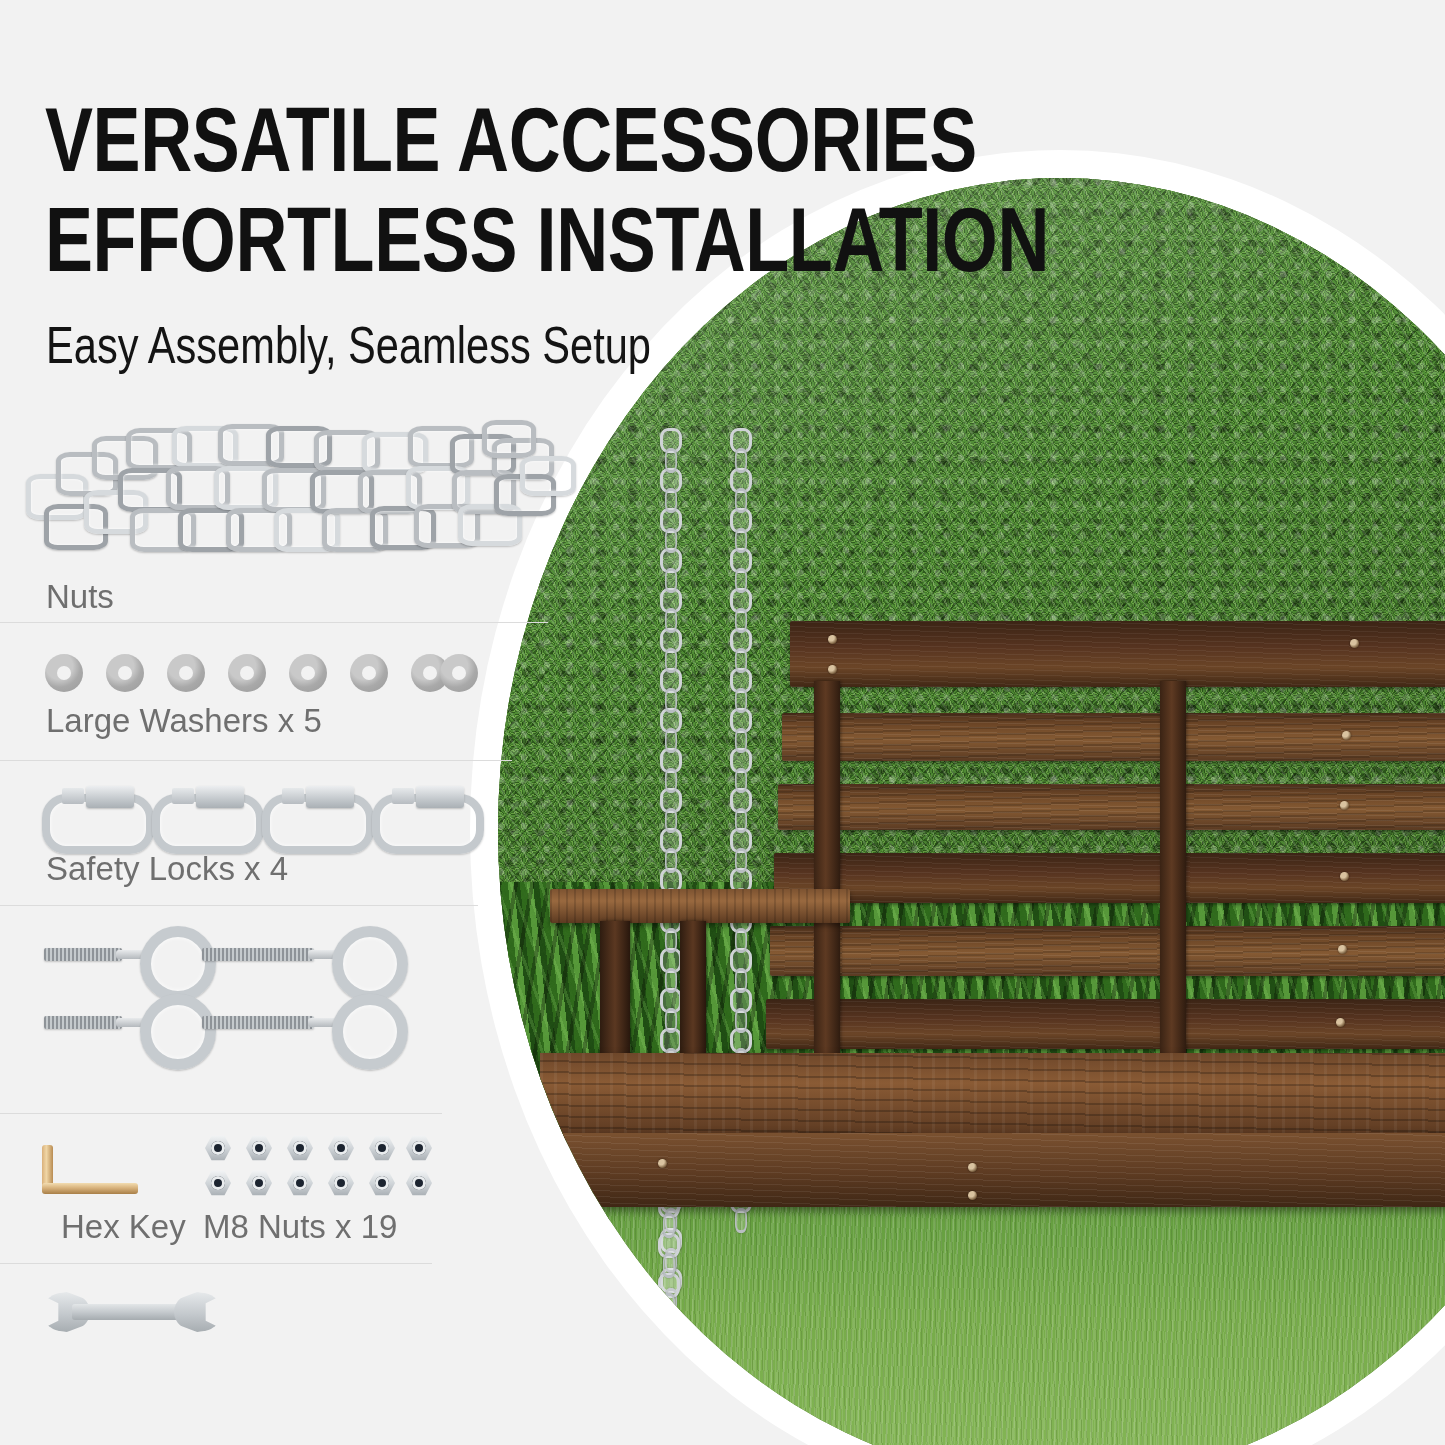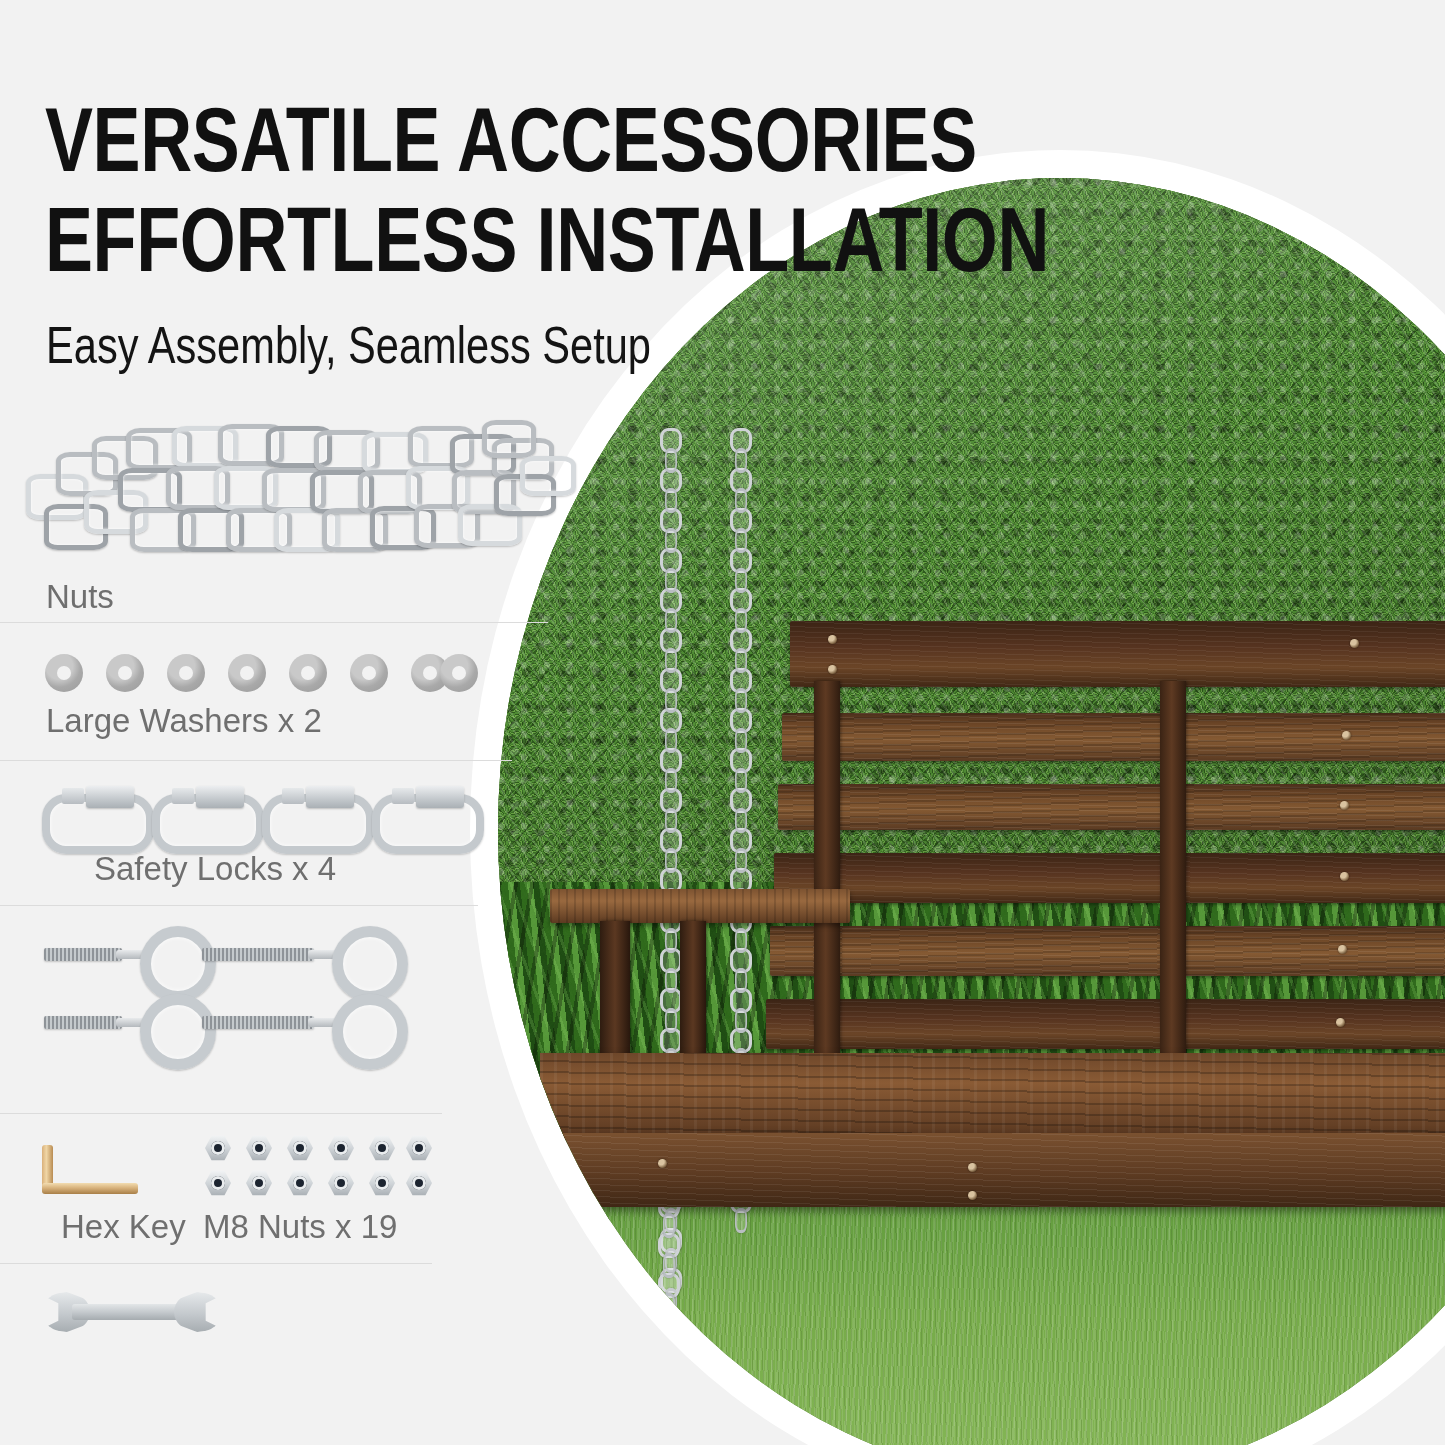--- a/index.html
+++ b/index.html
@@ -472,21 +472,21 @@
       <span class="washer" style="left:45px;top:654px;"></span>
       <span class="washer" style="left:106px;top:654px;"></span>
       <span class="washer" style="left:167px;top:654px;"></span>
       <span class="washer" style="left:228px;top:654px;"></span>
       <span class="washer" style="left:289px;top:654px;"></span>
       <span class="washer" style="left:350px;top:654px;"></span>
       <span class="washer" style="left:411px;top:654px;"></span>
 
       <span class="washer" style="left:440px;top:654px;"></span>
     </div>
-    <div class="acc-label" style="left:46px;top:702px;">Large Washers x 2</div>
+    <div class="acc-label" style="left:46px;top:702px;">Large Washers x 5</div>
     <div class="divider" style="top:760px;width:512px;"></div>
 
     <div>
       <span class="qlink" style="left:42px;top:788px;">
         <span class="ring"></span>
           <span class="pin"></span>
           <span class="nut"></span>
       </span>
       <span class="qlink" style="left:152px;top:788px;">
         <span class="ring"></span>
@@ -497,21 +497,21 @@
         <span class="ring"></span>
           <span class="pin"></span>
           <span class="nut"></span>
       </span>
       <span class="qlink" style="left:372px;top:788px;">
         <span class="ring"></span>
           <span class="pin"></span>
           <span class="nut"></span>
       </span>
     </div>
-    <div class="acc-label" style="left:46px;top:850px;margin-left:48px;">Safety Locks x 4</div>
+    <div class="acc-label" style="left:46px;top:850px;">Safety Locks x 4</div>
     <div class="divider" style="top:905px;width:478px;"></div>
 
     <div>
       <span class="eyescrew" style="left:44px;top:926px;width:160px;">
         <span class="shaft" style="width:78px;"></span>
         <span class="neck" style="left:72px;width:34px;"></span>
         <span class="eye" style="left:96px;"></span>
       </span>
       <span class="eyescrew" style="left:202px;top:926px;width:190px;">
         <span class="shaft" style="width:112px;"></span>

